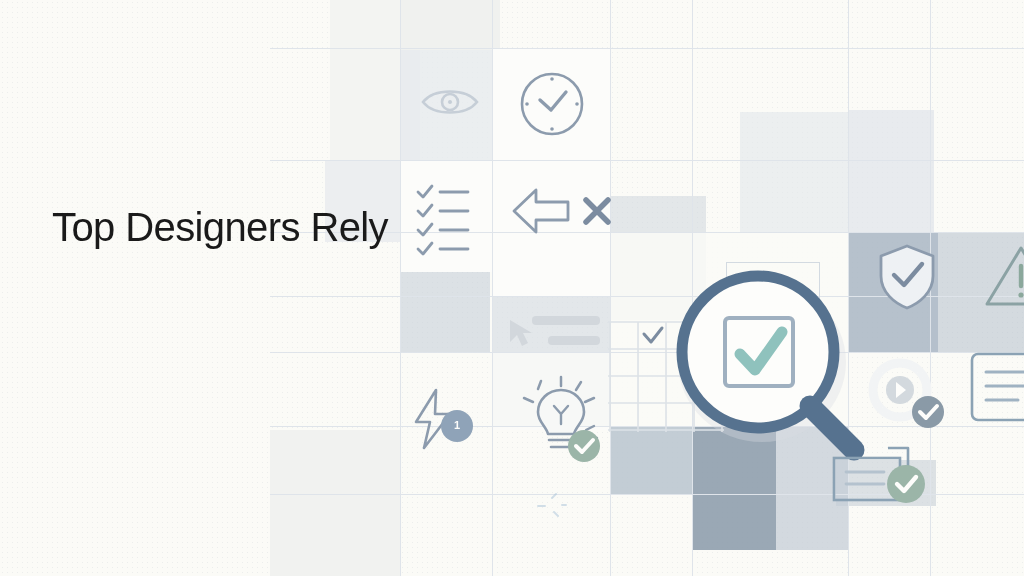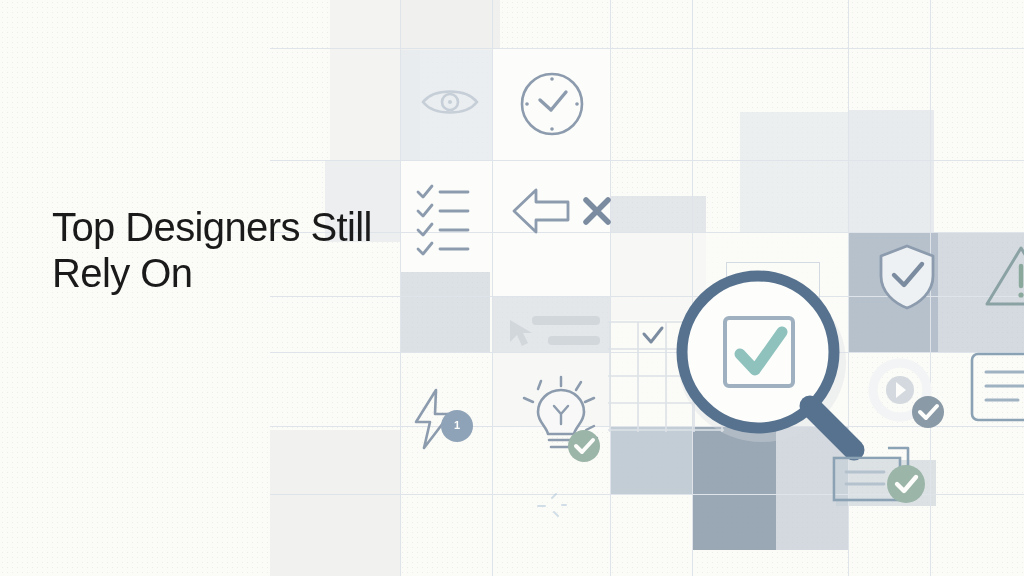--- a/index.html
+++ b/index.html
@@ -247,17 +247,16 @@
 
     <div class="icon" style="left:262px;top:490px;opacity:.5;">
       <svg width="36" height="30" viewBox="0 0 36 30">
         <path d="M6 16 H13 M20 8 L24 4 M22 22 L26 26 M30 15 H34" stroke="#a9c3d8" stroke-width="2" stroke-linecap="round"></path>
       </svg>
     </div>
 
   </div>
 
   <div class="headline">
-    <span class="hl-dark">Top Designers Still</span>
-    <span class="hl-dark">Rely On</span>
+    <span class="hl-dark">Top Designers Rely</span>
   </div>
 
 </div>
 
 </body></html>

